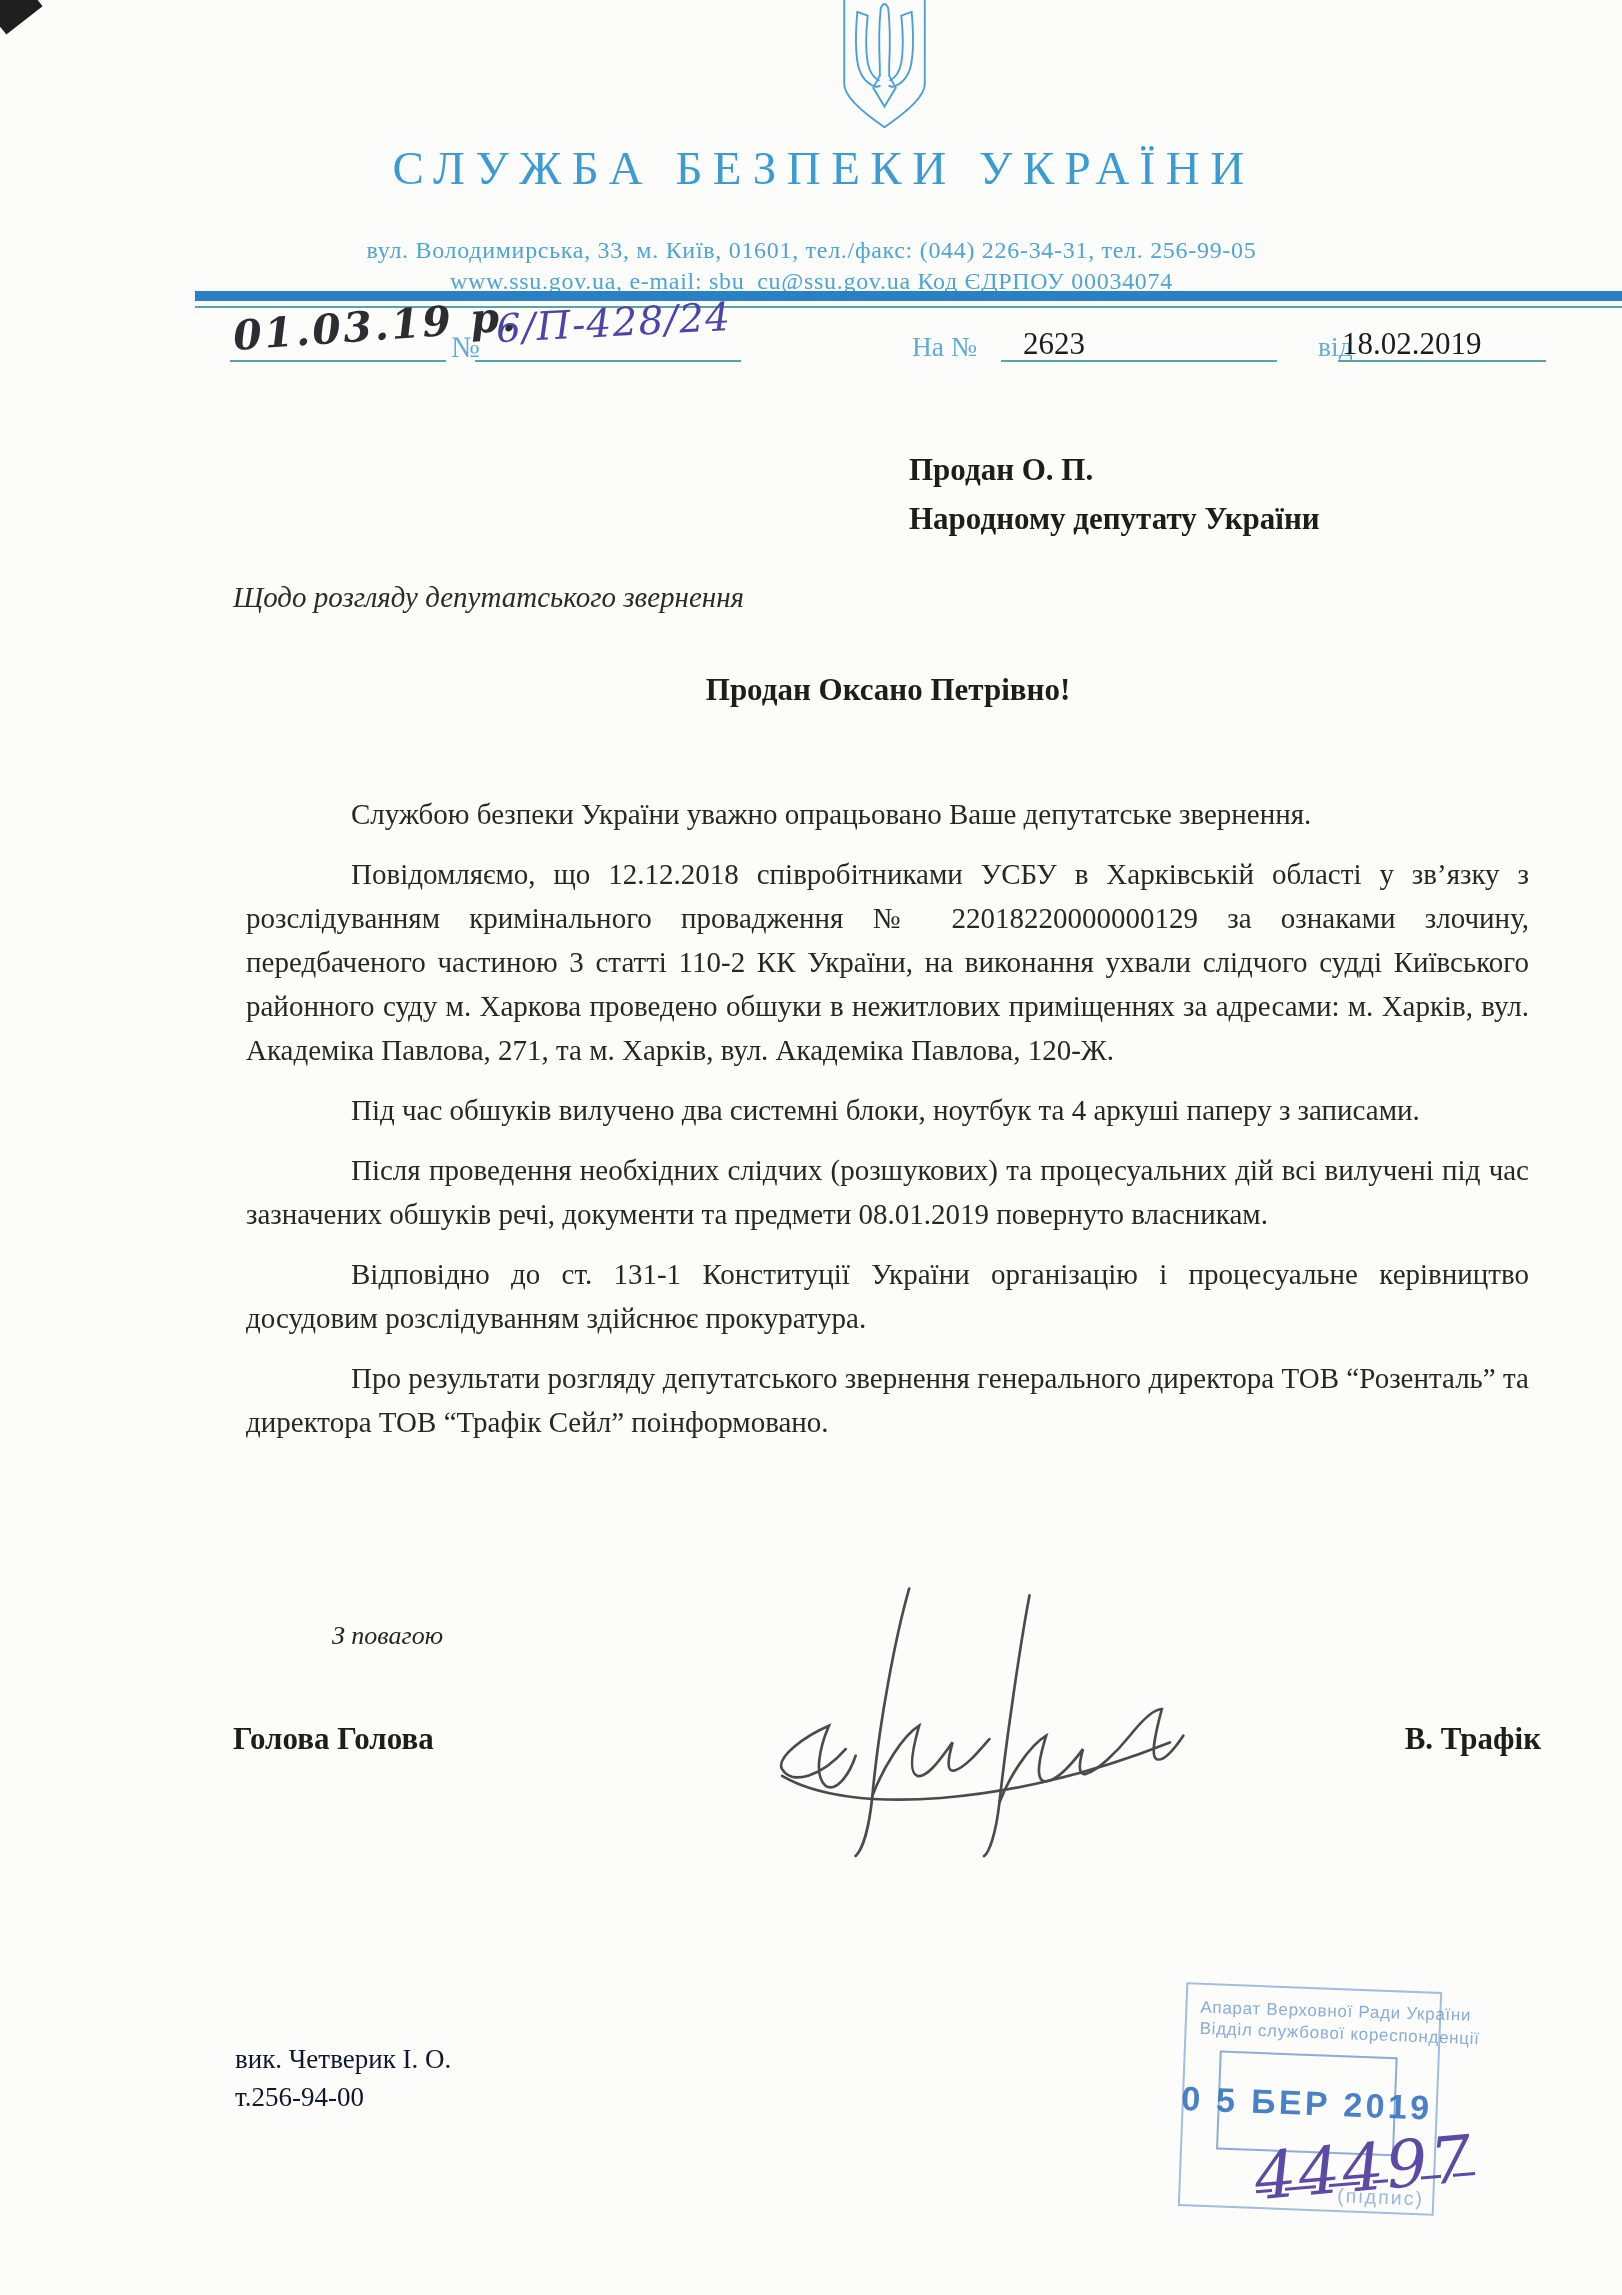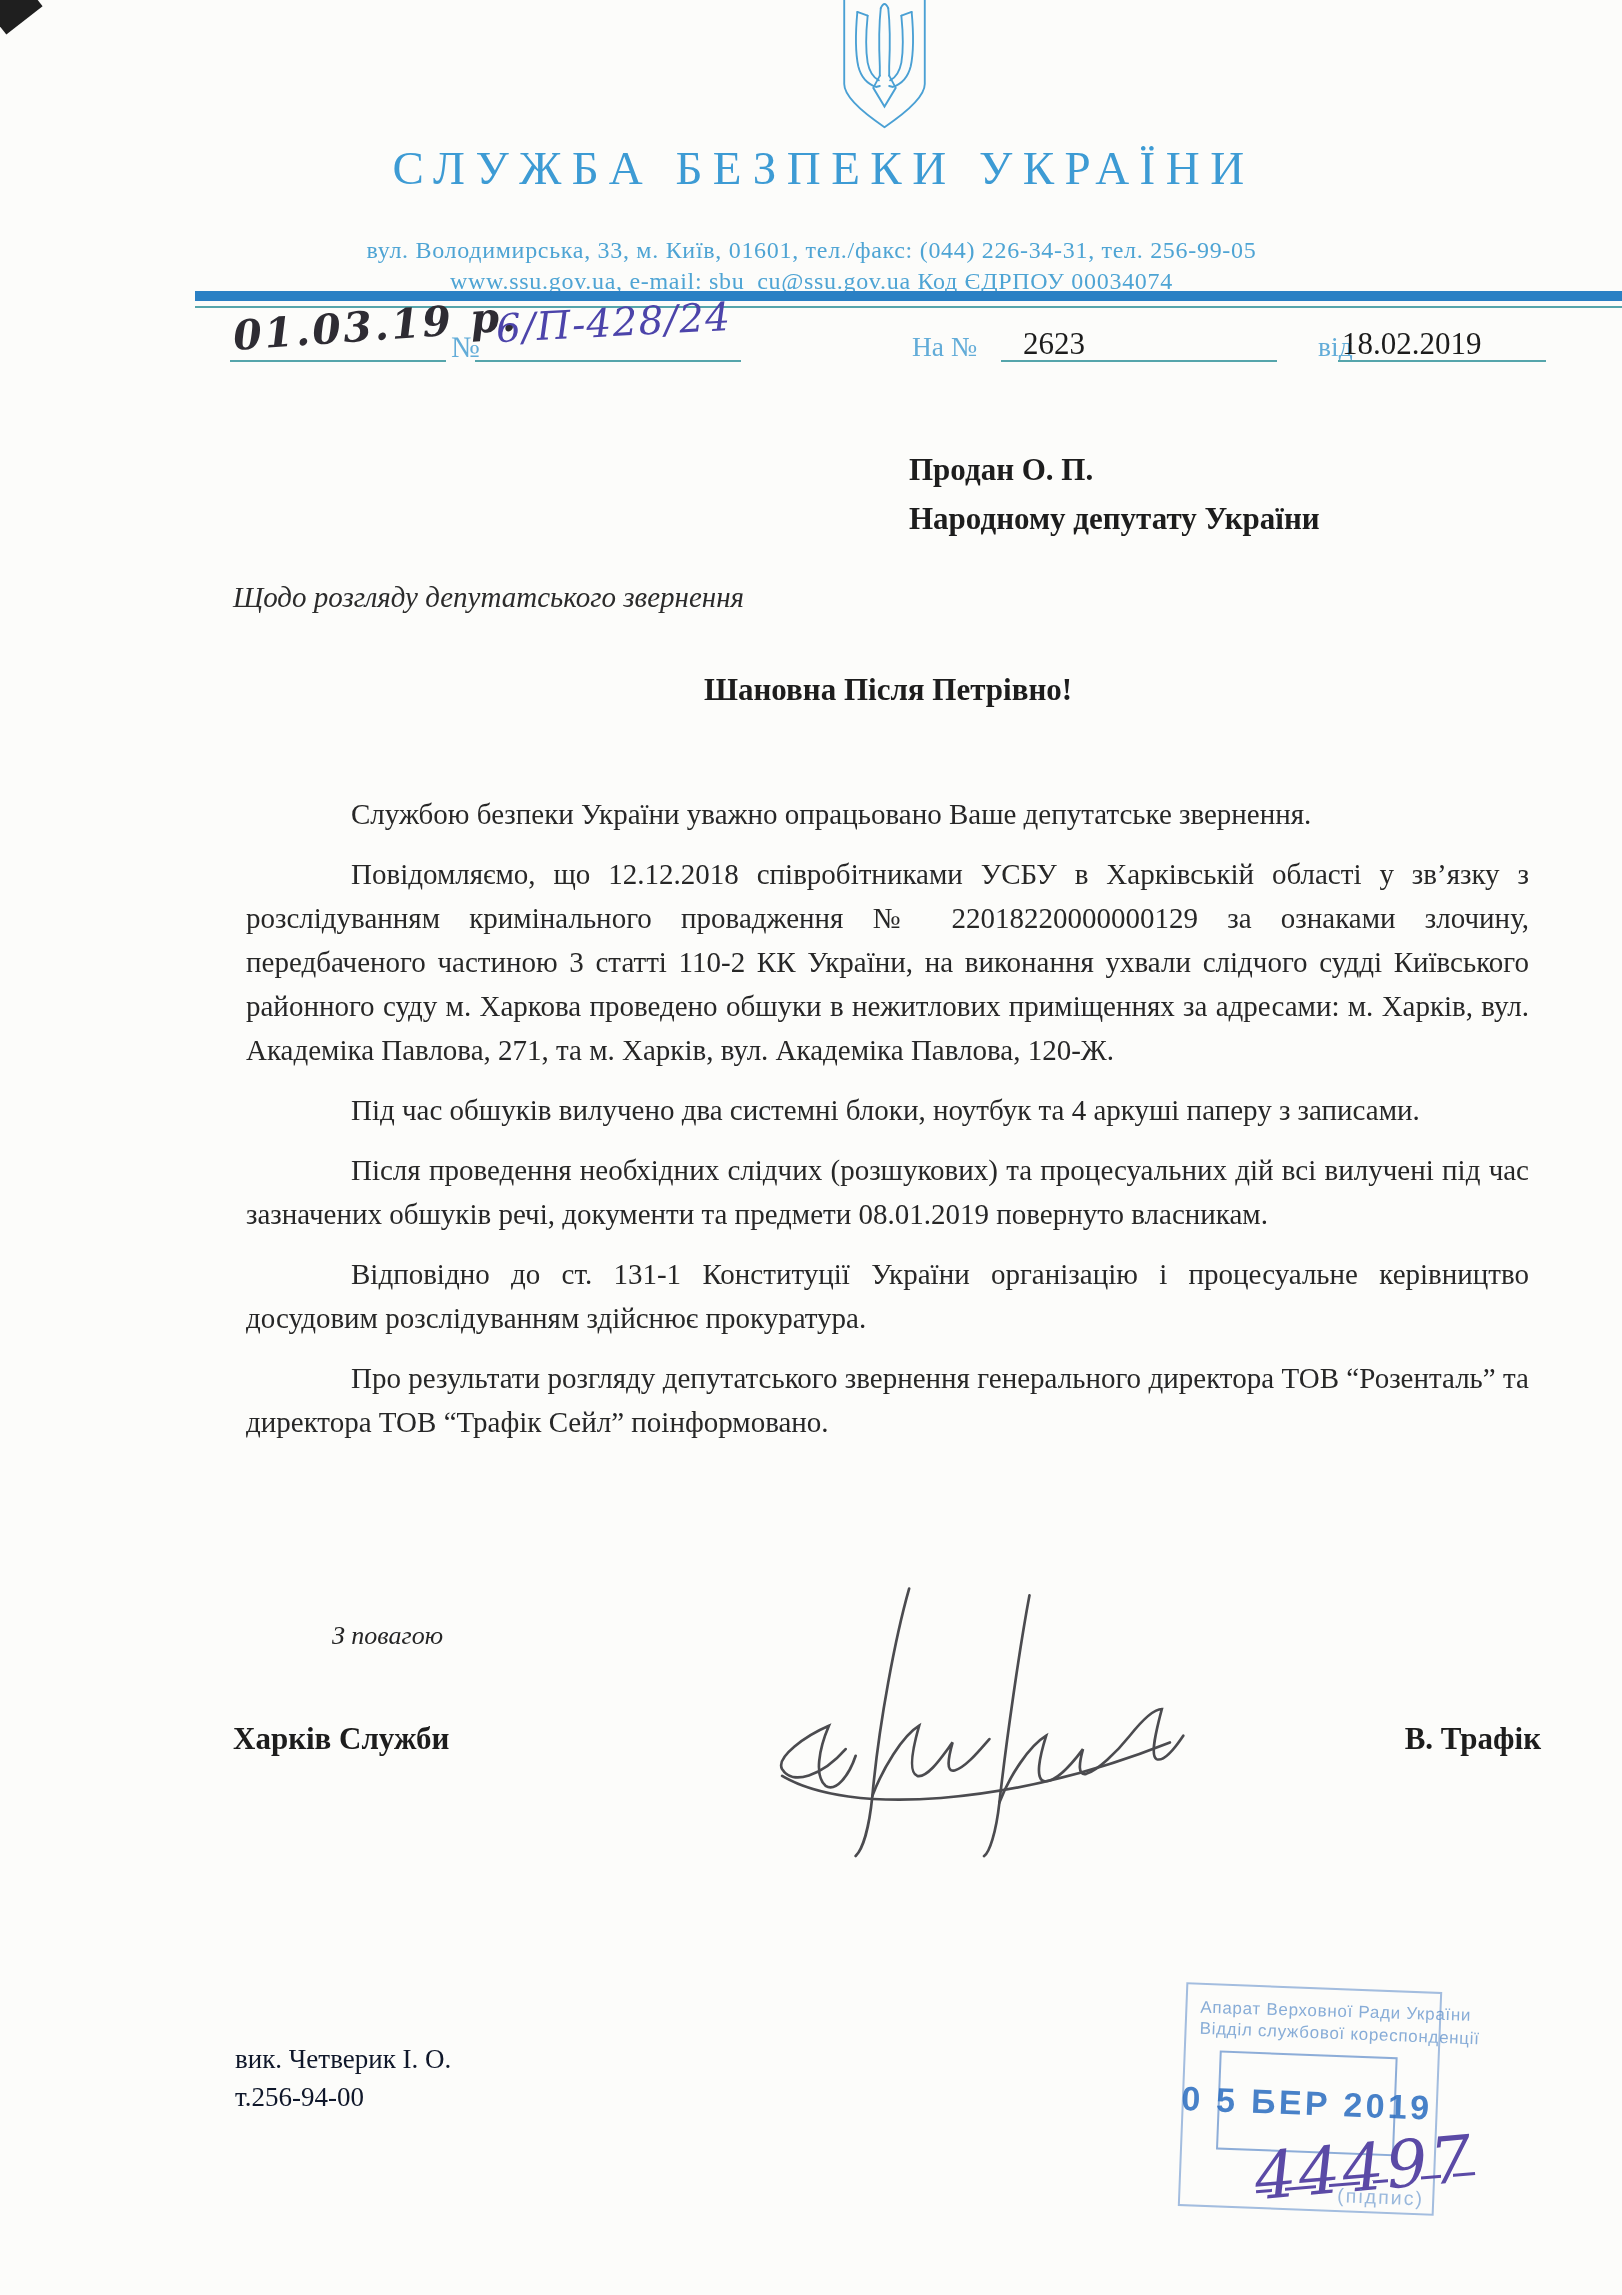--- a/index.html
+++ b/index.html
@@ -165,33 +165,33 @@
   <div class="u-line u2"></div>
   <div class="u-line u3"></div>
   <div class="u-line u4"></div>
 
   <div class="recipient">
     <div>Продан О. П.</div>
     <div>Народному депутату України</div>
   </div>
 
   <div class="subject">Щодо розгляду депутатського звернення</div>
-  <div class="salutation">Шановна Після Петрівно!</div>
+  <div class="salutation">Продан Оксано Петрівно!</div>
 
   <div class="body-text">
     <p>Службою безпеки України уважно опрацьовано Ваше депутатське звернення.</p>
     <p>Повідомляємо, що 12.12.2018 співробітниками УСБУ в Харківській області у зв’язку з розслідуванням кримінального провадження № 22018220000000129 за ознаками злочину, передбаченого частиною 3 статті 110-2  КК України, на виконання ухвали слідчого судді Київського районного суду м. Харкова проведено обшуки в нежитлових приміщеннях за адресами:  м. Харків, вул. Академіка Павлова, 271, та м. Харків, вул. Академіка Павлова, 120-Ж.</p>
     <p>Під час обшуків вилучено два системні блоки, ноутбук та 4 аркуші паперу з записами.</p>
     <p>Після проведення необхідних слідчих (розшукових) та процесуальних дій всі вилучені під час зазначених обшуків речі, документи та предмети 08.01.2019 повернуто власникам.</p>
     <p>Відповідно до ст. 131-1 Конституції України організацію і процесуальне керівництво досудовим розслідуванням здійснює прокуратура.</p>
     <p>Про результати розгляду депутатського звернення генерального директора ТОВ “Розенталь” та директора ТОВ “Трафік Сейл” поінформовано.</p>
   </div>
 
   <div class="valediction">З повагою</div>
-  <div class="position-label">Харків Служби</div>
+  <div class="position-label">Голова Голова</div>
   <div class="signer-name">В. Трафік</div>
 
   <svg class="signature-svg" viewBox="0 0 700 430" fill="none" stroke="#4b4b4f" stroke-width="4" stroke-linecap="round">
     <path d="M155,260 C120,300 75,315 60,290 C50,272 95,240 130,225 C115,260 108,300 125,315 C140,325 160,300 170,270"></path>
     <path d="M250,20 C230,90 205,220 195,330 C190,380 180,410 170,420"></path>
     <path d="M195,330 C210,290 240,240 265,225 C255,260 248,295 262,300 C278,304 300,270 315,250 C308,275 305,295 318,292 C335,287 355,262 370,245"></path>
     <path d="M430,30 C415,110 395,250 385,340 C380,385 370,415 362,420"></path>
     <path d="M385,340 C400,300 430,255 455,240 C445,272 438,305 452,308 C470,310 495,280 510,260 C504,282 502,300 515,297 C532,292 560,265 580,240 C600,215 618,200 628,200 C620,230 610,270 620,275 C632,280 650,255 660,240"></path>
     <path d="M60,300 C160,360 400,345 640,250"></path>
   </svg>

